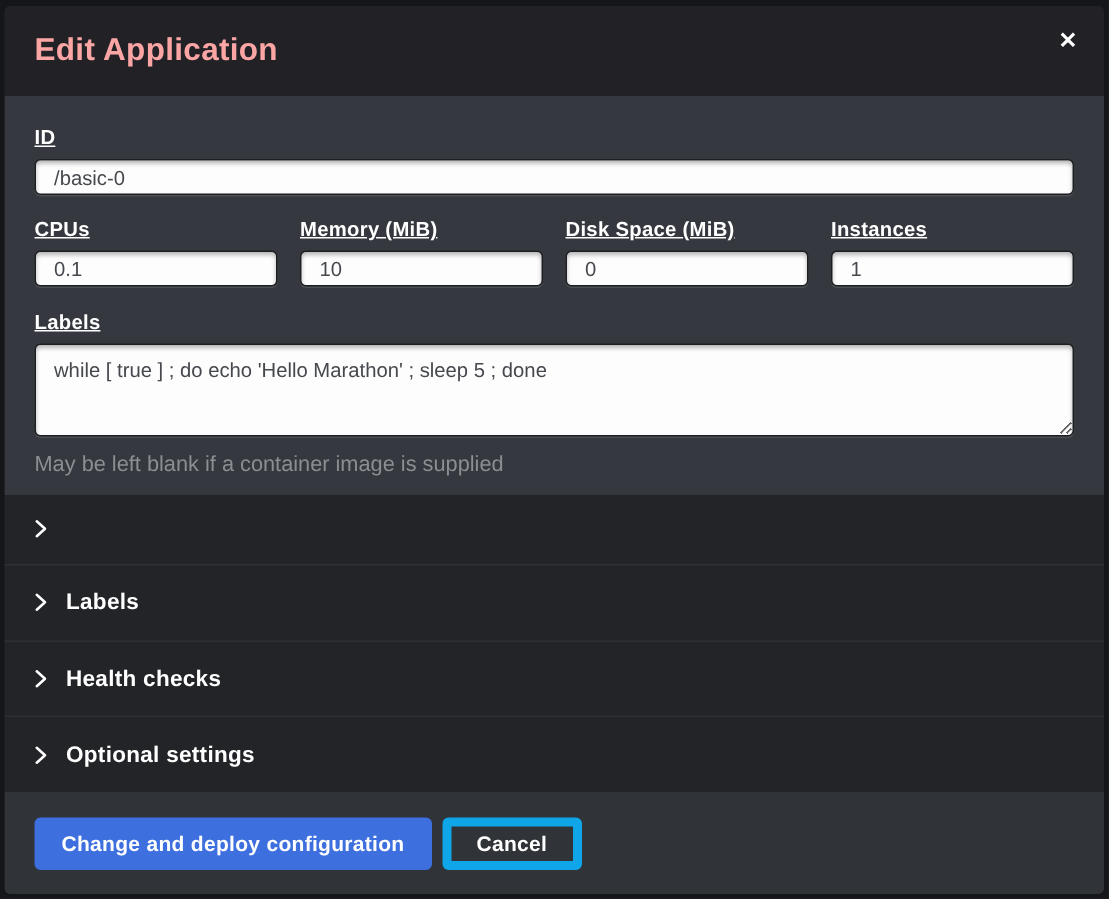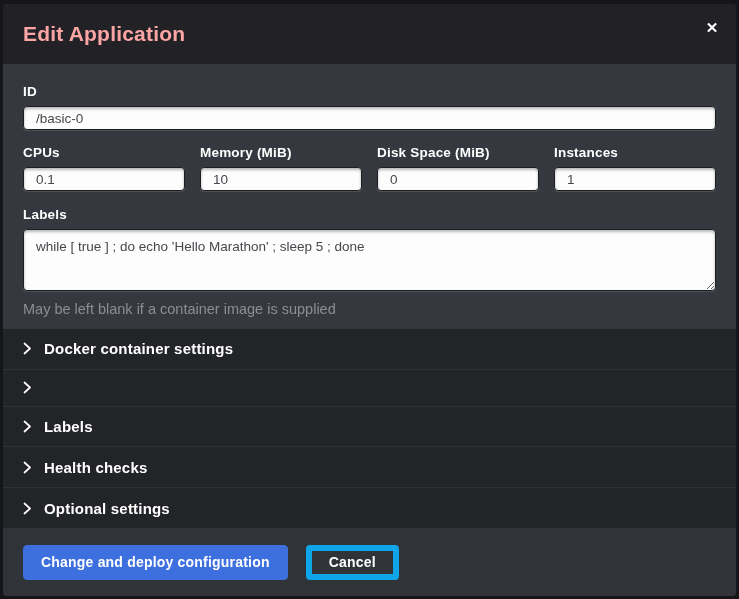--- a/index.html
+++ b/index.html
@@ -49,20 +49,21 @@
     flex: 0 0 auto;
     padding: 20px 20px 12px 20px;
   }
   .field-label {
     display: block;
     color: #ffffff;
     font-size: 13.5px;
     font-weight: 700;
     margin-bottom: 7px;
     letter-spacing: 0.2px;
+    text-decoration: underline;
   }
   .text-input, .text-area {
     width: 100%;
     background: #fdfdfd;
     border: 1px solid #1d1e21;
     border-radius: 4px;
     color: #45484d;
     font-family: "Liberation Sans", sans-serif;
     font-size: 13.5px;
     padding: 0 12px;
@@ -114,21 +115,21 @@
     font-weight: 700;
     letter-spacing: 0.2px;
   }
   
   .modal-footer {
     background: #303338;
     flex: 0 0 auto;
     height: 68px;
     display: flex; align-items: center;
     padding: 0 20px;
-    gap: 18px;
+    gap: 7px;
   }
   .btn {
     height: 35px;
     border-radius: 4px;
     font-family: "Liberation Sans", sans-serif;
     font-size: 14px;
     font-weight: 700;
     padding: 0 17px;
     cursor: pointer;
     letter-spacing: 0.2px;
@@ -183,26 +184,20 @@
     <div>
       <label class="field-label">Labels</label>
       <textarea class="text-area" style="">while [ true ] ; do echo 'Hello Marathon' ; sleep 5 ; done</textarea>
       <div class="help-text">May be left blank if a container image is supplied</div>
     </div>
 
   </div>
 
   <div class="sections">
 
-    <div class="section-row">
-      <svg class="chevron" viewBox="0 0 9 13">
-          <path d="M1.5 1.5 L7 6.5 L1.5 11.5" stroke="#ffffff" stroke-width="1.7" fill="none" stroke-linecap="round" stroke-linejoin="round"></path>
-        </svg>
-      <span class="section-label">Docker container settings</span>
-    </div>
 
     <div class="section-row">
       <svg class="chevron" viewBox="0 0 9 13">
           <path d="M1.5 1.5 L7 6.5 L1.5 11.5" stroke="#ffffff" stroke-width="1.7" fill="none" stroke-linecap="round" stroke-linejoin="round"></path>
         </svg>
     </div>
 
     <div class="section-row">
       <svg class="chevron" viewBox="0 0 9 13">
           <path d="M1.5 1.5 L7 6.5 L1.5 11.5" stroke="#ffffff" stroke-width="1.7" fill="none" stroke-linecap="round" stroke-linejoin="round"></path>

